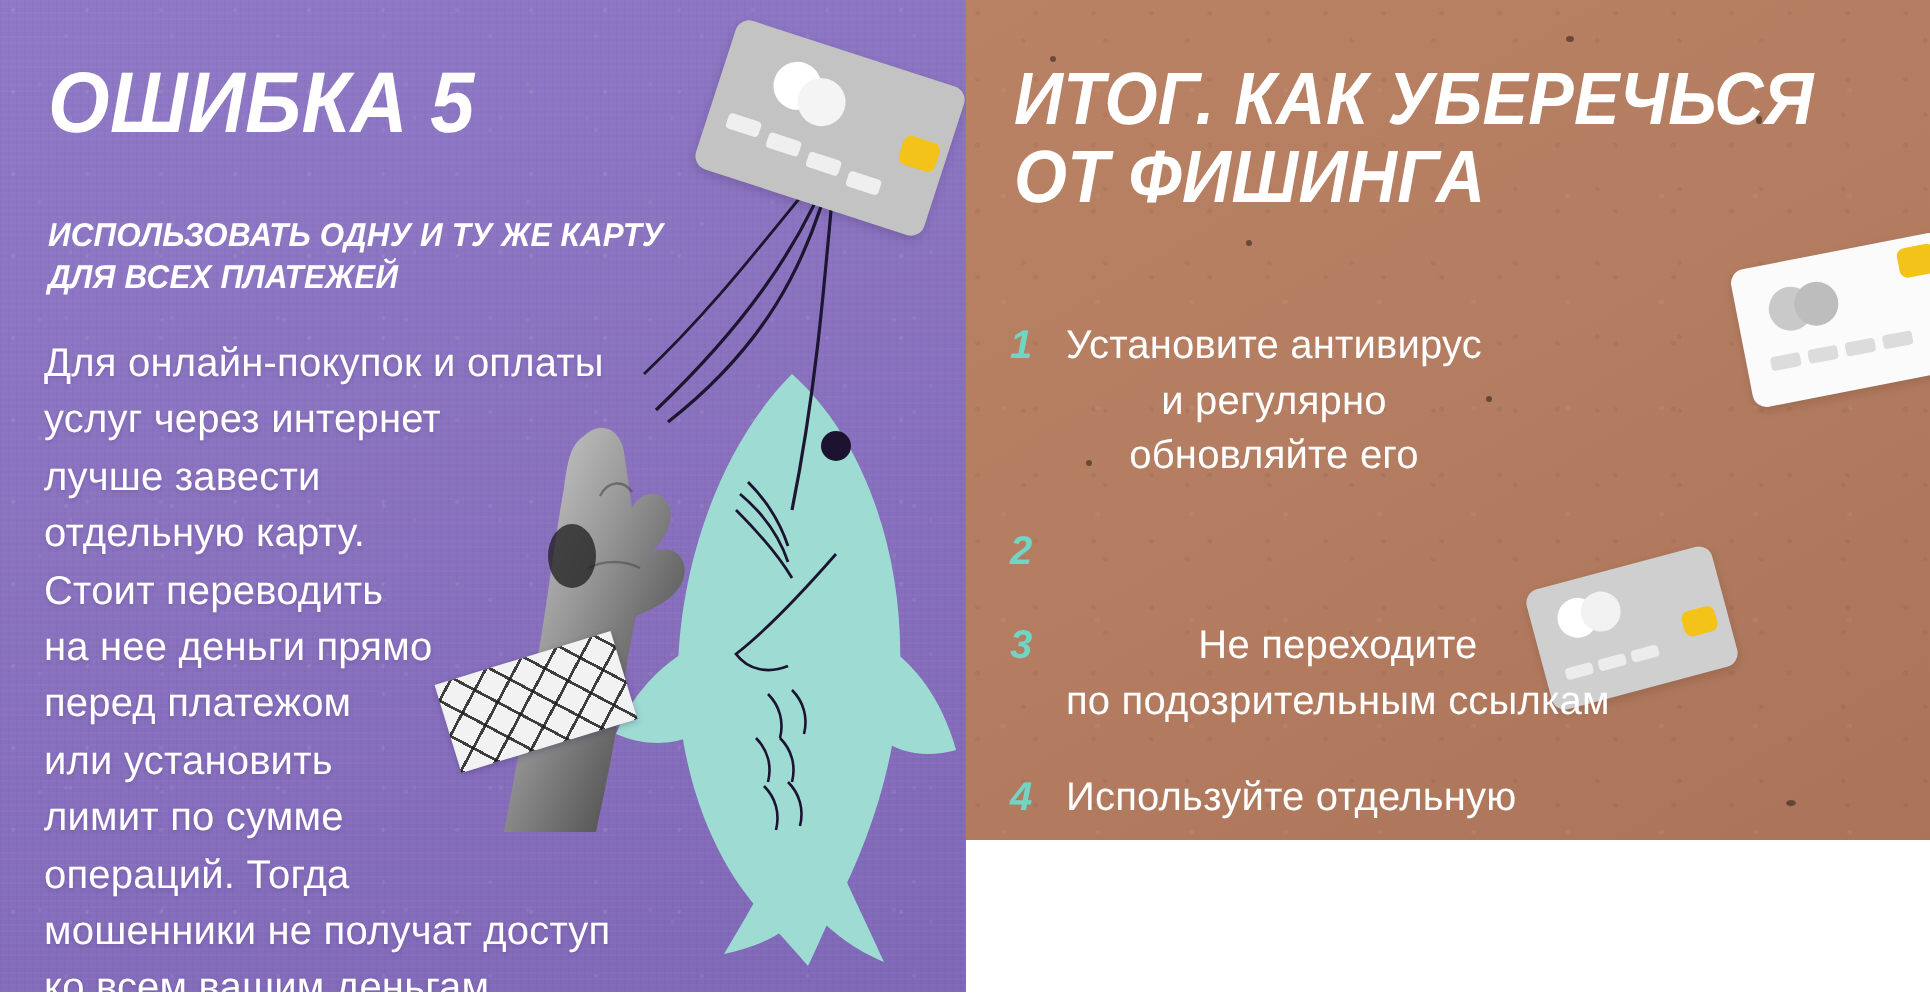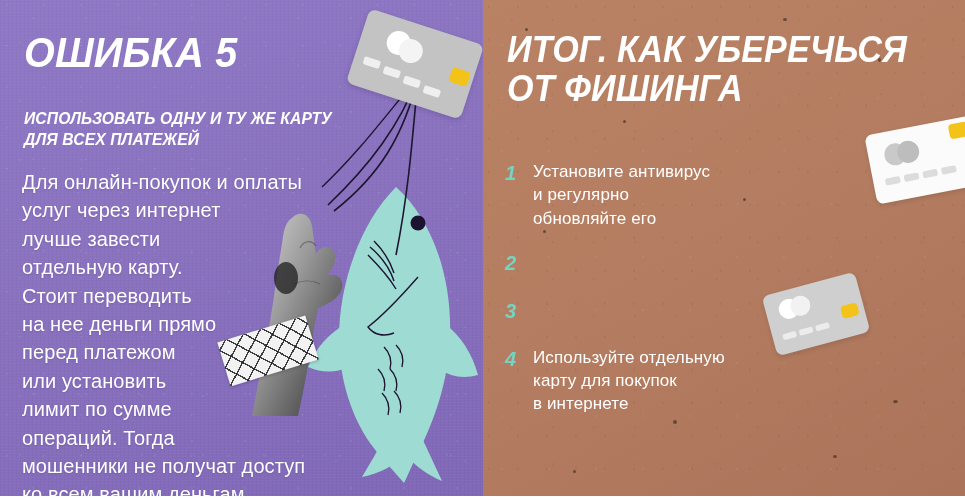--- a/index.html
+++ b/index.html
@@ -27,21 +27,21 @@
   .grain{
     position:absolute;inset:0;pointer-events:none;
     background-image:
       repeating-linear-gradient(0deg, rgba(255,255,255,.025) 0 1px, transparent 1px 3px),
       repeating-linear-gradient(90deg, rgba(0,0,0,.022) 0 1px, transparent 1px 4px);
     opacity:.9;
   }
 
   
   .panel-right{
-    position:absolute;left:483px;top:0;width:482px;height:496px;
+    position:absolute;left:483px;top:0;width:482px;height:420px;
     background:
       radial-gradient(circle at 20% 20%, rgba(0,0,0,.05) 0 1.2px, transparent 1.3px),
       radial-gradient(circle at 70% 55%, rgba(0,0,0,.05) 0 1.1px, transparent 1.2px),
       radial-gradient(circle at 40% 85%, rgba(255,255,255,.05) 0 1.2px, transparent 1.3px),
       linear-gradient(150deg,#b98264 0%,#b47d61 50%,#ab745a 100%);
     background-size:29px 33px,41px 37px,47px 53px,100% 100%;
     overflow:hidden;
   }
   .speck{position:absolute;background:#2b1d14;border-radius:50%;opacity:.55;}
 
@@ -81,22 +81,22 @@
     position:absolute;left:22px;top:160px;width:390px;z-index:30;
   }
   .step{display:flex;margin-bottom:20px;}
   .step-num{
     flex:0 0 28px;
     color:#72d5c4;font-weight:700;font-style:italic;
     font-size:20px;line-height:1.38;
     text-align:left;
   }
   .step-text{
-    color:#ffffff;font-size:17px;line-height:1.38;
-    white-space:pre-line;letter-spacing:.1px;
+    color:#ffffff;font-size:20px;line-height:1.38;
+    white-space:pre-line;letter-spacing:.1px;text-align:center;
   }
 
   
   .card{position:absolute;border-radius:7px;z-index:18;}
   .card .mc{position:absolute;border-radius:50%;}
   .card .chip{position:absolute;border-radius:4px;background:#f3c319;}
   .card .stripe{position:absolute;border-radius:2px;}
 
   
   .card-a{
@@ -290,20 +290,22 @@
 и регулярно
 обновляйте его</div>
       </div>
 
       <div class="step">
         <div class="step-num">2</div>
       </div>
 
       <div class="step">
         <div class="step-num">3</div>
+        <div class="step-text">Не переходите
+по подозрительным ссылкам</div>
       </div>
 
       <div class="step">
         <div class="step-num">4</div>
         <div class="step-text">Используйте отдельную
 карту для покупок
 в интернете</div>
       </div>
 
     </div>

